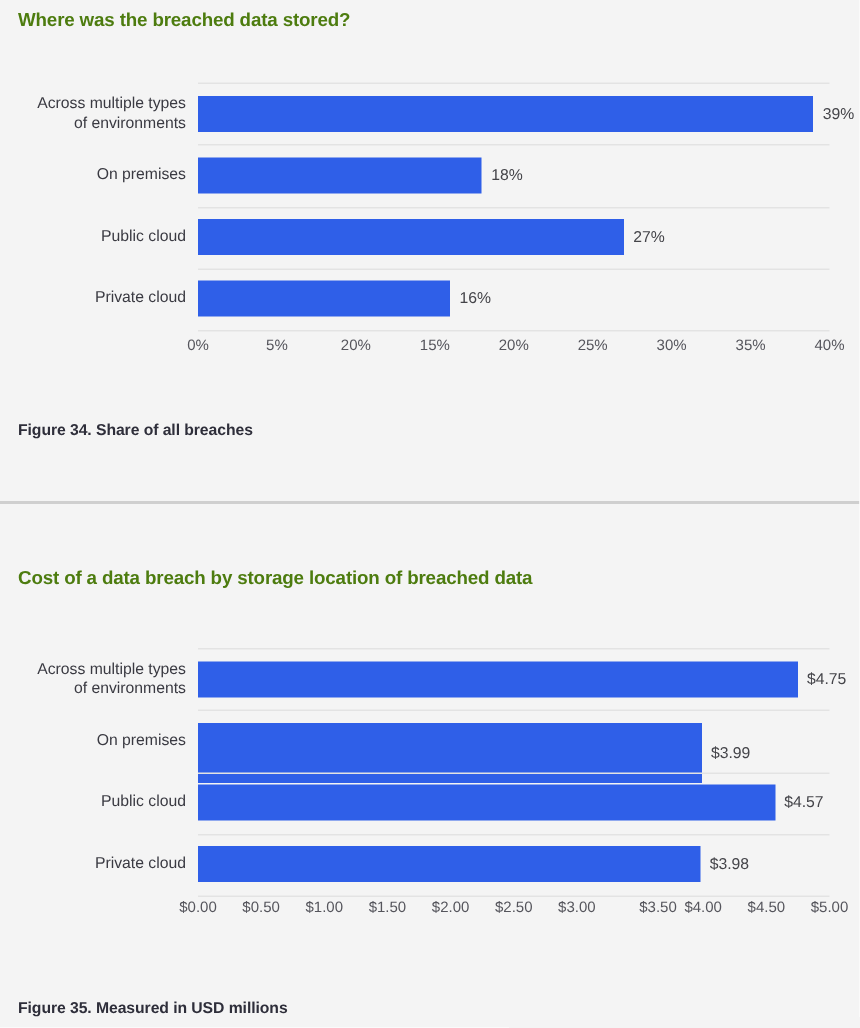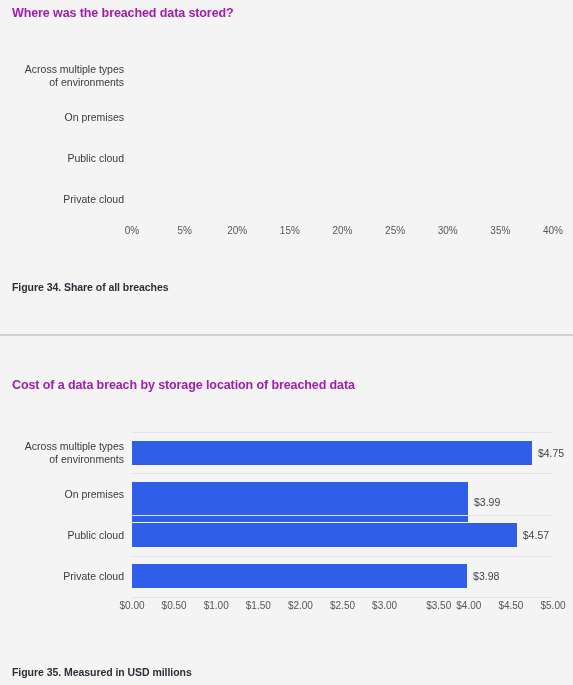--- a/index.html
+++ b/index.html
@@ -23,21 +23,21 @@
   .section {
     position: absolute;
     left: 0;
     width: 573px;
   }
   .section-title {
     position: absolute;
     left: 12px;
     font-size: 12.5px;
     font-weight: bold;
-    color: #a21caf;
+    color: #4d7c0f;
     letter-spacing: -0.1px;
     white-space: nowrap;
   }
   .caption {
     position: absolute;
     left: 12px;
     font-size: 10.5px;
     font-weight: bold;
     color: #2e2e3a;
     letter-spacing: -0.05px;
@@ -120,20 +120,43 @@
 </head>
 <body>
 
 <div id="page">
 
   <div class="section" style="top:0;height:335px;">
 
     <div class="section-title" style="top:6px;">Where was the breached data stored?</div>
 
     <div class="chart" id="chart-1" style="top:55px;height:180px;">
+      <div class="plot" id="chart-1-plot" style="top:0;height:165px;">
+          <div class="gridline" style="top: 0px;"></div>
+          <div class="row" style="top: 8.625px; height: 24px;">
+            <div class="bar" style="width: 410.475px; background: rgb(47, 95, 232);"></div>
+            <div class="bar-value" style="left: 410.475px;">39%</div>
+          </div>
+          <div class="gridline" style="top: 41px;"></div>
+          <div class="row" style="top: 49.875px; height: 24px;">
+            <div class="bar" style="width: 189.45px; background: rgb(47, 95, 232);"></div>
+            <div class="bar-value" style="left: 189.45px;">18%</div>
+          </div>
+          <div class="gridline" style="top: 83px;"></div>
+          <div class="row" style="top: 91.125px; height: 24px;">
+            <div class="bar" style="width: 284.175px; background: rgb(47, 95, 232);"></div>
+            <div class="bar-value" style="left: 284.175px;">27%</div>
+          </div>
+          <div class="gridline" style="top: 124px;"></div>
+          <div class="row" style="top: 132.375px; height: 24px;">
+            <div class="bar" style="width: 168.4px; background: rgb(47, 95, 232);"></div>
+            <div class="bar-value" style="left: 168.4px;">16%</div>
+          </div>
+          <div class="gridline" style="top: 165px;"></div>
+        </div>
       <div class="axis" id="chart-1-axis" style="top:170px;">
           <div class="tick" style="left: 0px;">0%</div>
           <div class="tick" style="left: 52.625px;">5%</div>
           <div class="tick" style="left: 105.25px;">20%</div>
           <div class="tick" style="left: 157.875px;">15%</div>
           <div class="tick" style="left: 210.5px;">20%</div>
           <div class="tick" style="left: 263.125px;">25%</div>
           <div class="tick" style="left: 315.75px;">30%</div>
           <div class="tick" style="left: 368.375px;">35%</div>
           <div class="tick" style="left: 421px;">40%</div>

